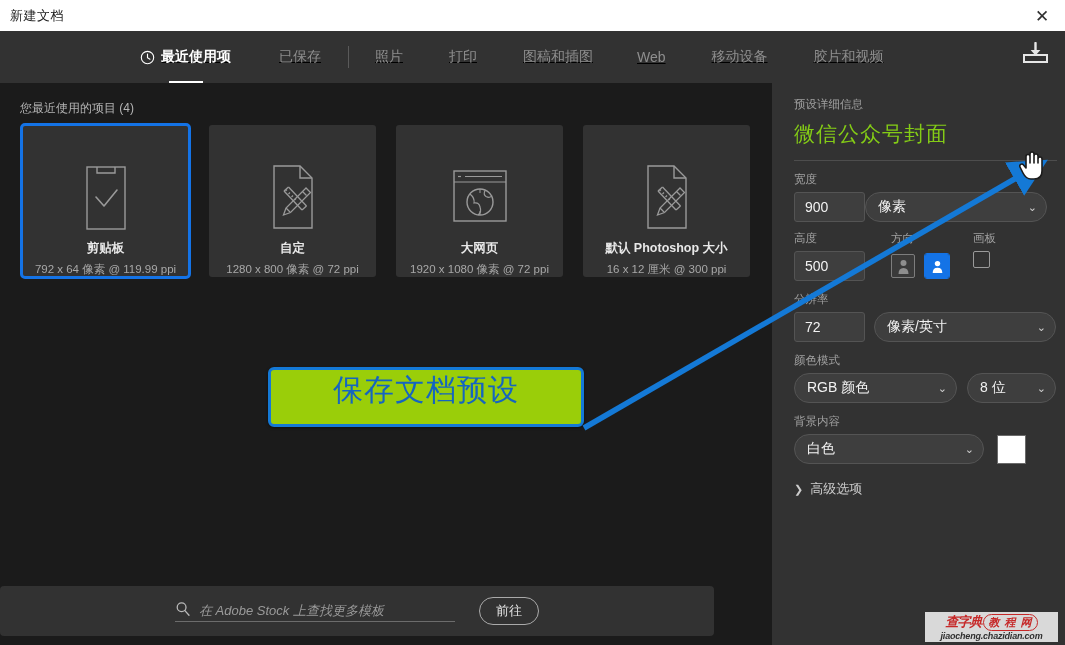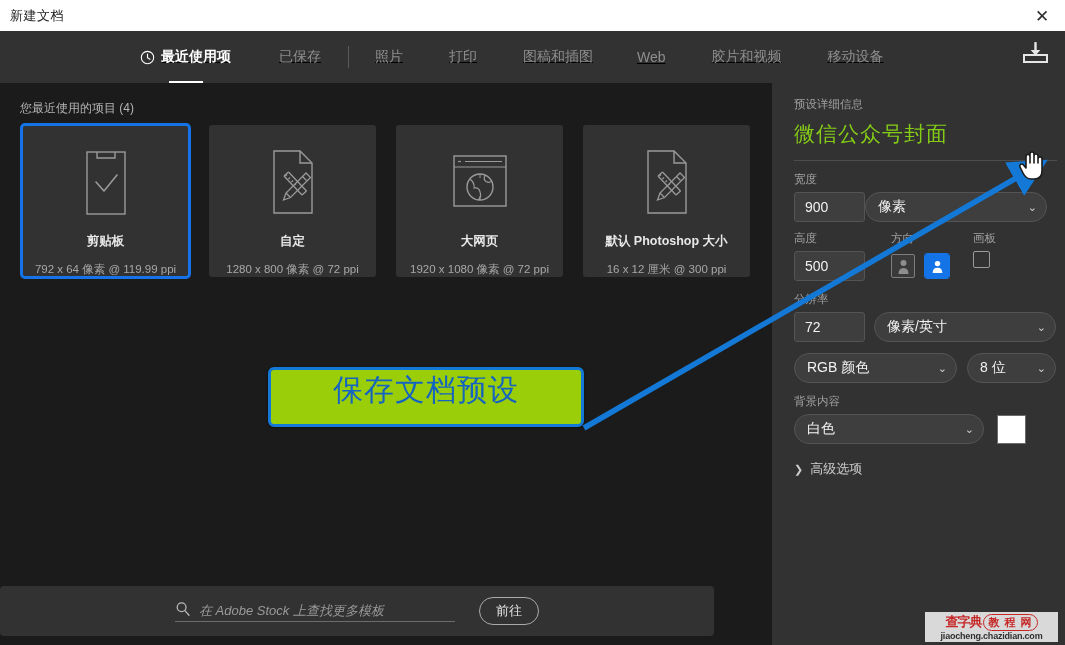--- a/index.html
+++ b/index.html
@@ -46,21 +46,21 @@
     background: #1b1b1b;
   }
   .recent-label {
     position: absolute; left: 20px; top: 17px;
     font-size: 12px; color: #b4b4b4;
   }
   .cards { position: absolute; left: 22px; top: 42px; display: flex; gap: 20px; }
   .card {
     width: 167px; height: 152px; background: #323232; border-radius: 3px;
     position: relative; display: flex; flex-direction: column;
-    align-items: center; justify-content: space-between; padding-top: 18px;
+    align-items: center; justify-content: flex-end; padding-top: 18px;
   }
   .card.selected { outline: 3px solid #1473e6; outline-offset: -1px; border-radius: 3px; }
   .card-icon { height: 78px; display: flex; align-items: center; justify-content: center; }
   .card-title { font-size: 12.5px; color: #e8e8e8; font-weight: bold; margin-top: 4px; }
   .card-sub { font-size: 11.5px; color: #a8a8a8; margin-top: 5px; }
 
   
   .greenbox {
     position: absolute; left: 268px; top: 367px; width: 316px; height: 60px;
     background: #9ace09; border: 3px solid #1479d6; border-radius: 6px;
@@ -124,21 +124,21 @@
   .advanced { margin-top: 16px; display: flex; align-items: center; gap: 7px; font-size: 13px; color: #cdcdcd; }
 
   
   .dl-icon { position: absolute; right: 16px; top: 42px; }
   .cursor-hand { position: absolute; left: 1019px; top: 148px; }
 
   
   .watermark {
     position: absolute; left: 925px; top: 612px; width: 133px; height: 30px;
     background: #d9d9d9; display: flex; flex-direction: column;
-    align-items: center; justify-content: center; overflow: hidden;
+    align-items: center; justify-content: center; overflow: hidden; font-style: italic;
   }
   .wm-top { display: flex; align-items: center; gap: 2px; }
   .wm-red { font-size: 13px; font-weight: bold; color: #c62828; letter-spacing: -1px; }
   .wm-pill {
     border: 1.5px solid #c62828; border-radius: 9px; padding: 0 4px;
     font-size: 11px; font-weight: bold; color: #c62828; letter-spacing: 1px;
   }
   .wm-url { font-size: 9px; font-weight: bold; color: #2f2f2f; letter-spacing: -.2px; }
 </style>
 </head>
@@ -174,24 +174,24 @@
     <div class="tab" style="margin-left:46px">
       <span>打印</span>
     </div>
     <div class="tab" style="margin-left:46px">
       <span>图稿和插图</span>
     </div>
     <div class="tab" style="margin-left:44px">
       <span>Web</span>
     </div>
     <div class="tab" style="margin-left:46px">
+      <span>移动设备</span>
+    </div>
+    <div class="tab" style="margin-left:46px">
       <span>胶片和视频</span>
-    </div>
-    <div class="tab" style="margin-left:46px">
-      <span>移动设备</span>
     </div>
   </div>
 
   <div class="leftpane">
     <div class="recent-label">您最近使用的项目 (4)</div>
 
     <div class="cards">
 
       <div class="card selected">
         <div class="card-icon">
@@ -348,20 +348,21 @@
           <span>72</span>
         </div>
         <div class="select-box" style="width:182px">
           <span>像素/英寸</span>
           <span class="chev">⌄</span>
         </div>
       </div>
     </div>
 
     <div style="margin-top:11px">
+      <div class="field-label">颜色模式</div>
       <div style="display:flex;gap:10px">
         <div class="select-box" style="width:163px">
           <span>RGB 颜色</span>
           <span class="chev">⌄</span>
         </div>
         <div class="select-box" style="width:89px">
           <span>8 位</span>
           <span class="chev">⌄</span>
         </div>
       </div>

